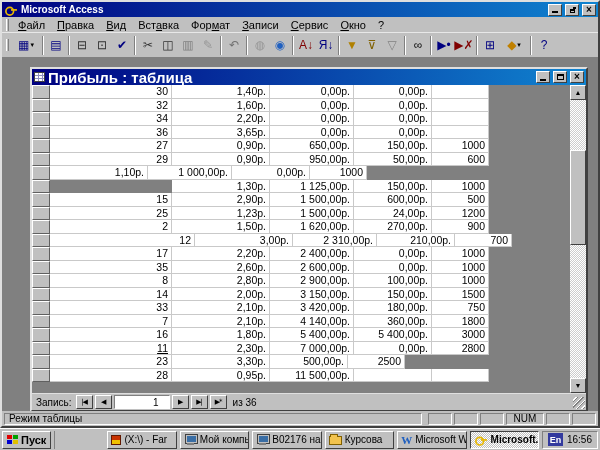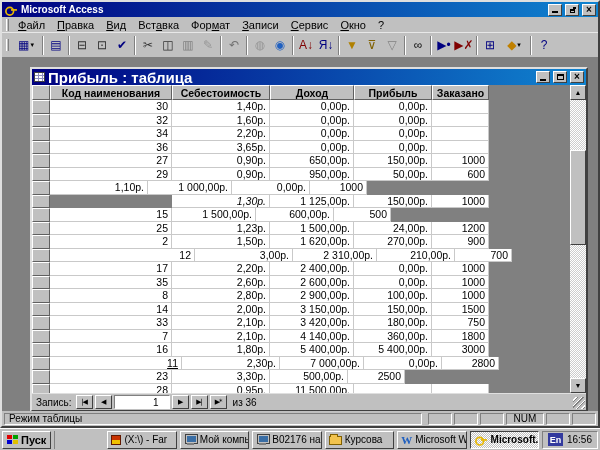--- a/index.html
+++ b/index.html
@@ -255,28 +255,20 @@
           <button class="winbtn">
               <span class="g-max"></span>
             </button>
           <button class="winbtn">
               <span class="g-close">×</span>
             </button>
         </div>
 
         <div class="sheet">
           <div class="grid" id="grid">
-              <div class="hrow">
-                <div class="sel" style="height: 15px;"></div>
-                <div class="hcell" style="width: 122px;">Код наименования</div>
-                <div class="hcell" style="width: 98px;">Себестоимость</div>
-                <div class="hcell" style="width: 84px;">Доход</div>
-                <div class="hcell" style="width: 78px;">Прибыль</div>
-                <div class="hcell" style="width: 57px;">Заказано</div>
-              </div>
               <div class="drow">
                 <div class="sel"></div>
                 <div class="dcell" style="width: 122px;">30</div>
                 <div class="dcell" style="width: 98px;">1,40р.</div>
                 <div class="dcell" style="width: 84px;">0,00р.</div>
                 <div class="dcell" style="width: 78px;">0,00р.</div>
                 <div class="dcell" style="width: 57px;"></div>
               </div>
               <div class="drow">
                 <div class="sel"></div>
@@ -321,28 +313,29 @@
               <div class="drow">
                 <div class="sel"></div>
                 <div class="dcell" style="width: 98px;">1,10р.</div>
                 <div class="dcell" style="width: 84px;">1 000,00р.</div>
                 <div class="dcell" style="width: 78px;">0,00р.</div>
                 <div class="dcell" style="width: 57px;">1000</div>
               </div>
               <div class="drow">
                 <div class="sel"></div>
                 <div class="dcell" style="width: 122px; margin-top: 48px;">31</div>
-                <div class="dcell" style="width: 98px; font-style: italic;">1,30р.</div>
+                <div class="dcell" style="width: 98px;">1,30р.</div>
                 <div class="dcell" style="width: 84px;">1 125,00р.</div>
                 <div class="dcell" style="width: 78px;">150,00р.</div>
                 <div class="dcell" style="width: 57px;">1000</div>
               </div>
               <div class="drow">
                 <div class="sel"></div>
                 <div class="dcell" style="width: 122px;">15</div>
+                <div class="dcell" style="width: 98px;">2,90р.</div>
                 <div class="dcell" style="width: 84px;">1 500,00р.</div>
                 <div class="dcell" style="width: 78px;">600,00р.</div>
                 <div class="dcell" style="width: 57px;">500</div>
               </div>
               <div class="drow">
                 <div class="sel"></div>
                 <div class="dcell" style="width: 122px;">25</div>
                 <div class="dcell" style="width: 98px;">1,23р.</div>
                 <div class="dcell" style="width: 84px;">1 500,00р.</div>
                 <div class="dcell" style="width: 78px;">24,00р.</div>
@@ -415,21 +408,21 @@
               <div class="drow">
                 <div class="sel"></div>
                 <div class="dcell" style="width: 122px;">16</div>
                 <div class="dcell" style="width: 98px;">1,80р.</div>
                 <div class="dcell" style="width: 84px;">5 400,00р.</div>
                 <div class="dcell" style="width: 78px;">5 400,00р.</div>
                 <div class="dcell" style="width: 57px;">3000</div>
               </div>
               <div class="drow">
                 <div class="sel"></div>
-                <div class="dcell" style="width: 132px; text-decoration: underline;">11</div>
+                <div class="dcell" style="width: 122px; text-decoration: underline;">11</div>
                 <div class="dcell" style="width: 98px;">2,30р.</div>
                 <div class="dcell" style="width: 84px;">7 000,00р.</div>
                 <div class="dcell" style="width: 78px;">0,00р.</div>
                 <div class="dcell" style="width: 57px;">2800</div>
               </div>
               <div class="drow">
                 <div class="sel"></div>
                 <div class="dcell" style="width: 122px;">23</div>
                 <div class="dcell" style="width: 98px;">3,30р.</div>
                 <div class="dcell" style="width: 78px;">500,00р.</div>

